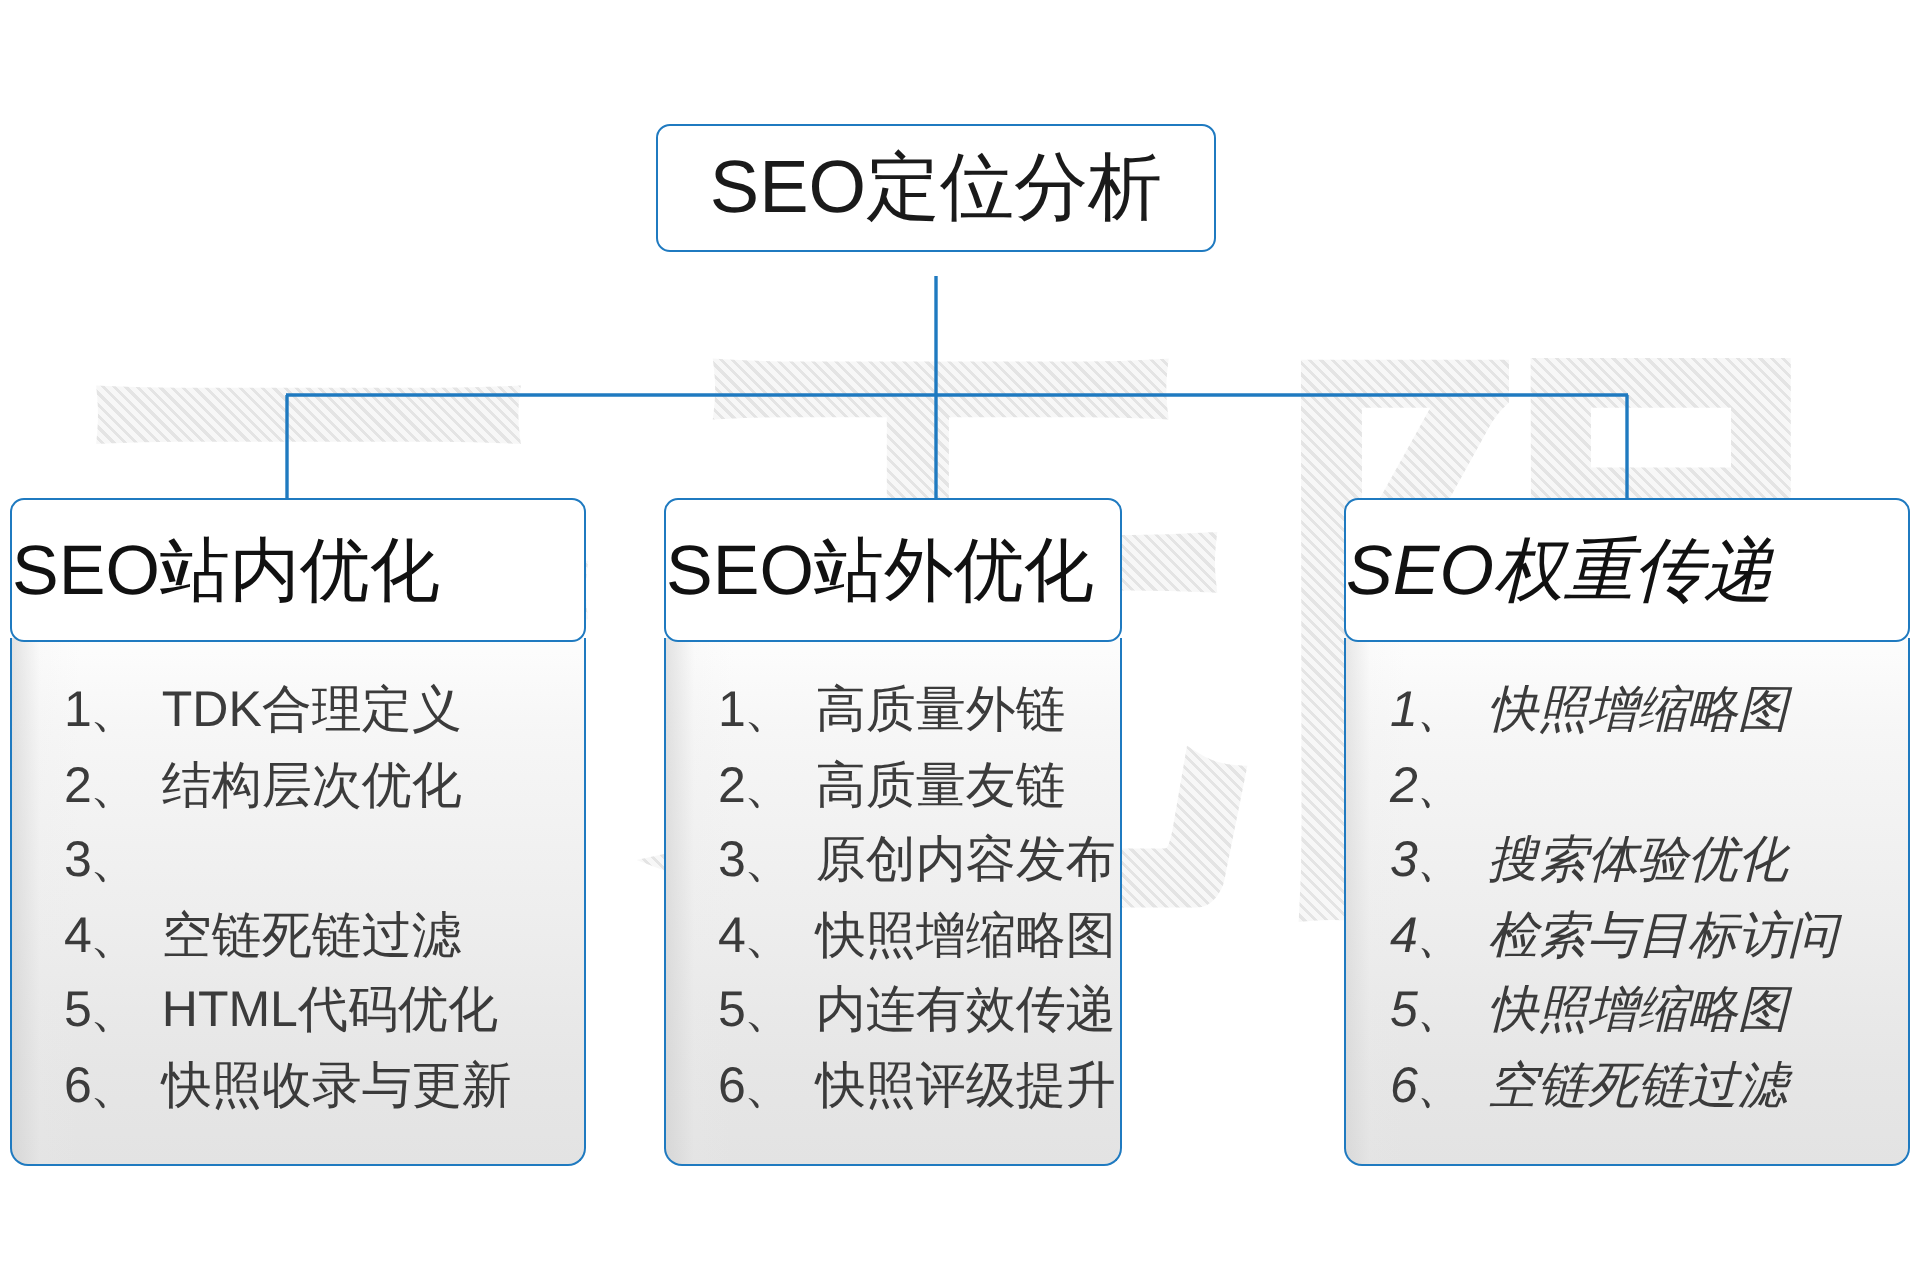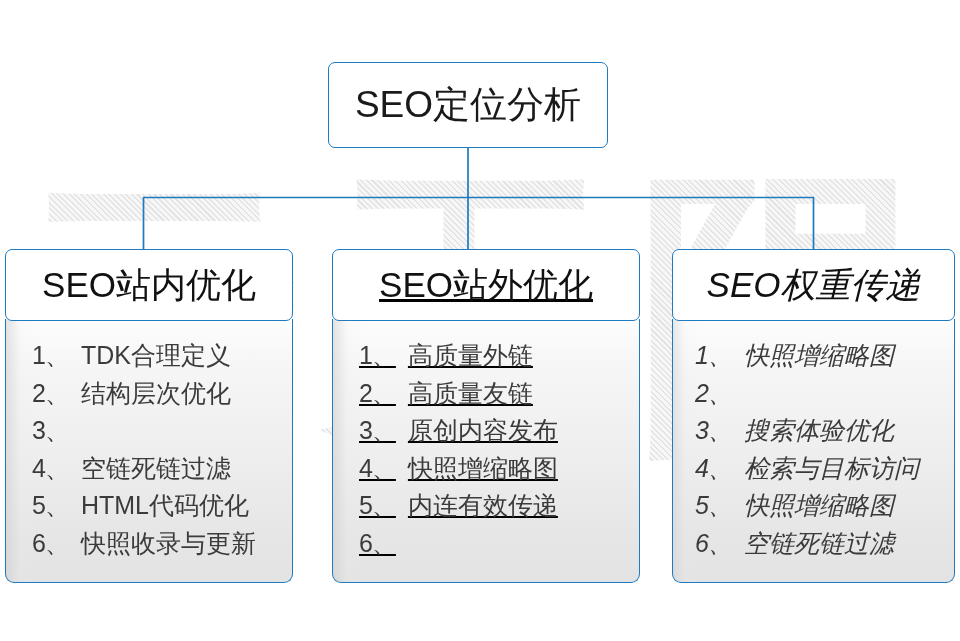--- a/index.html
+++ b/index.html
@@ -62,21 +62,21 @@
     z-index: 1;
     pointer-events: none;
   }
 
   
   #title-box {
     position: absolute;
     left: 328px;
     top: 62px;
     width: 280px;
-    height: 86px;
+    height: 64px;
     box-sizing: border-box;
     border: 1.6px solid #1f7ac0;
     border-radius: 7px;
     background: #ffffff;
     display: flex;
     align-items: center;
     justify-content: center;
     z-index: 3;
   }
   #title-box .title-text {
@@ -87,32 +87,31 @@
     white-space: nowrap;
   }
 
   
   .column {
     position: absolute;
     z-index: 3;
     top: 249px;
   }
   .col-0 { left: 5px;   width: 288px; }
-  .col-1 { left: 332px; width: 308px; text-decoration: underline; }
+  .col-1 { left: 332px; width: 229px; }
   .col-2 { left: 672px; width: 283px; font-style: italic; }
 
   .col-header {
     box-sizing: border-box;
     height: 72px;
     border: 1.6px solid #1f7ac0;
     border-radius: 7px;
     background: #ffffff;
     display: flex;
     align-items: center;
-    justify-content: center;
     position: relative;
     z-index: 3;
   }
   .col-header .header-text {
     font-size: 35px;
     color: #111111;
     white-space: nowrap;
     letter-spacing: 0px;
   }
 
@@ -258,20 +257,21 @@
         <li>
           <span class="item-index">4、</span>
           <span class="item-label">快照增缩略图</span>
         </li>
         <li>
           <span class="item-index">5、</span>
           <span class="item-label">内连有效传递</span>
         </li>
         <li>
           <span class="item-index">6、</span>
+          <span class="item-label">快照评级提升</span>
         </li>
       </ul>
     </div>
   </div>
 
   <div class="column col-2">
     <div class="col-header">
       <span class="header-text">SEO权重传递</span>
     </div>
     <div class="col-body">

